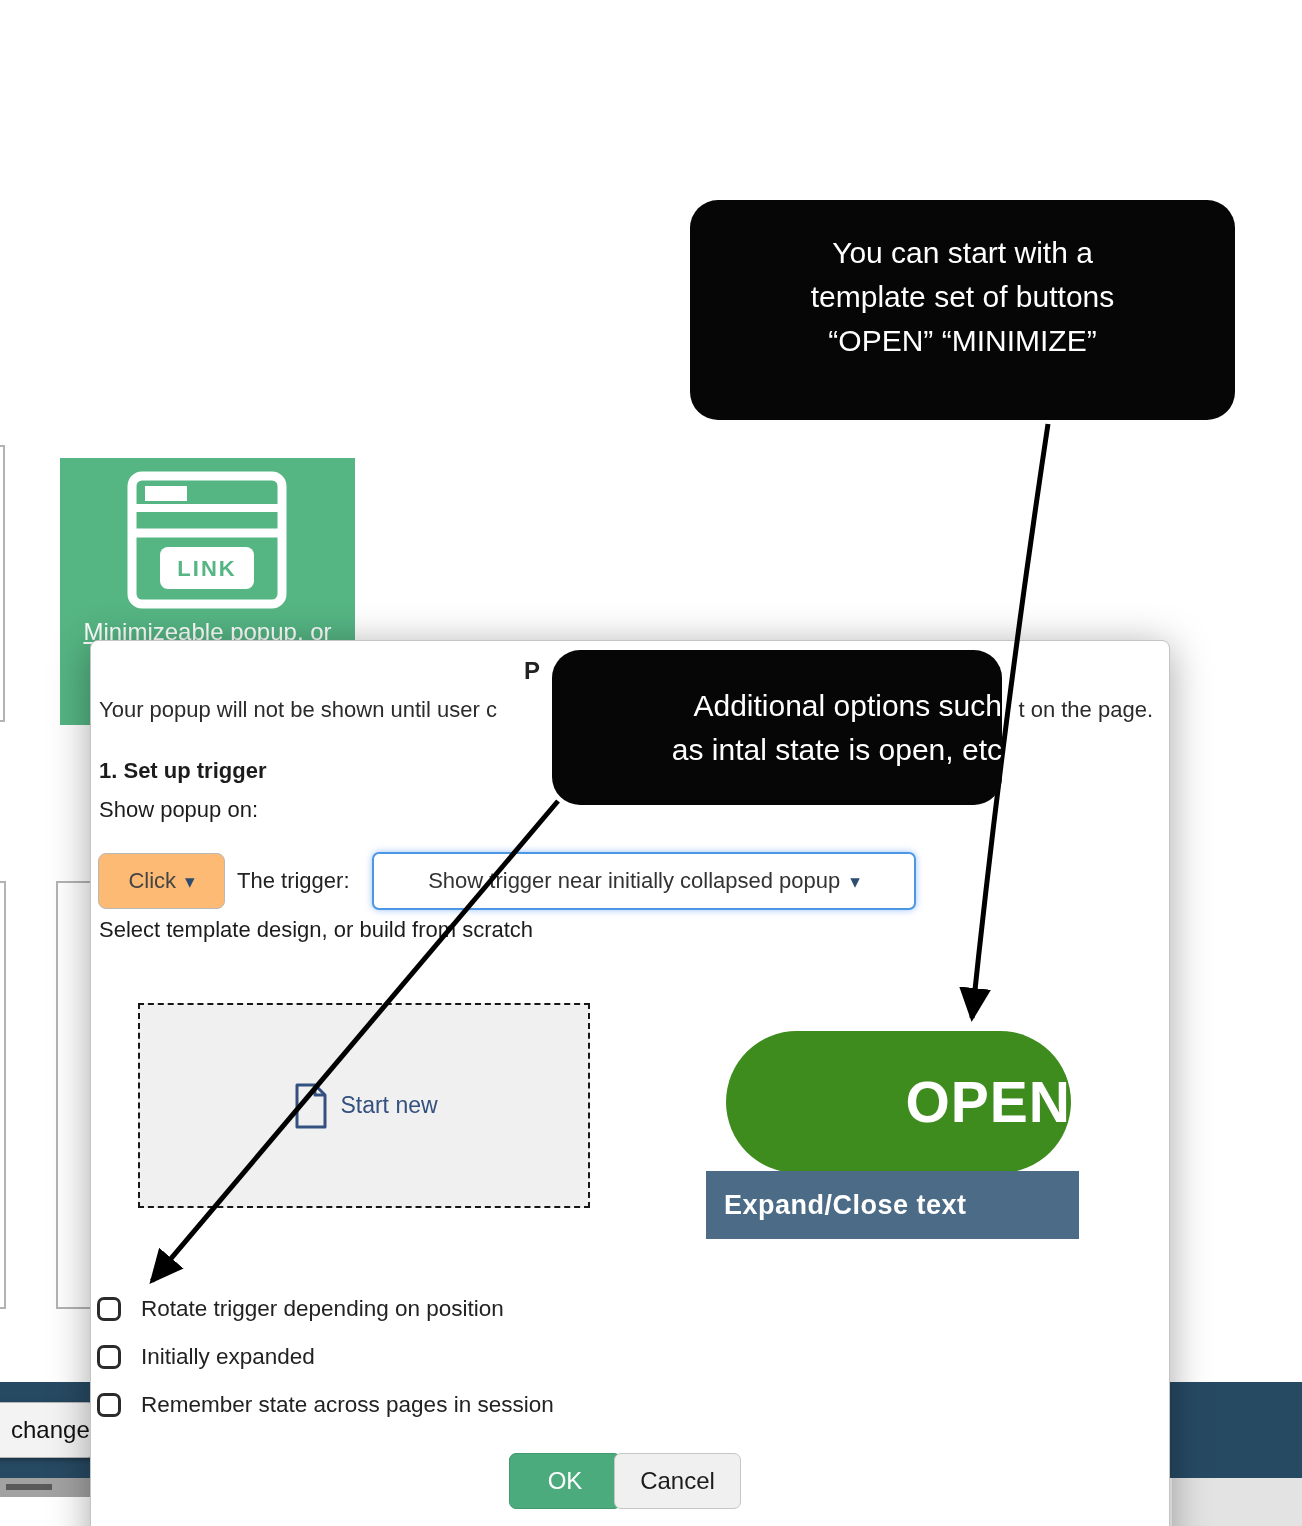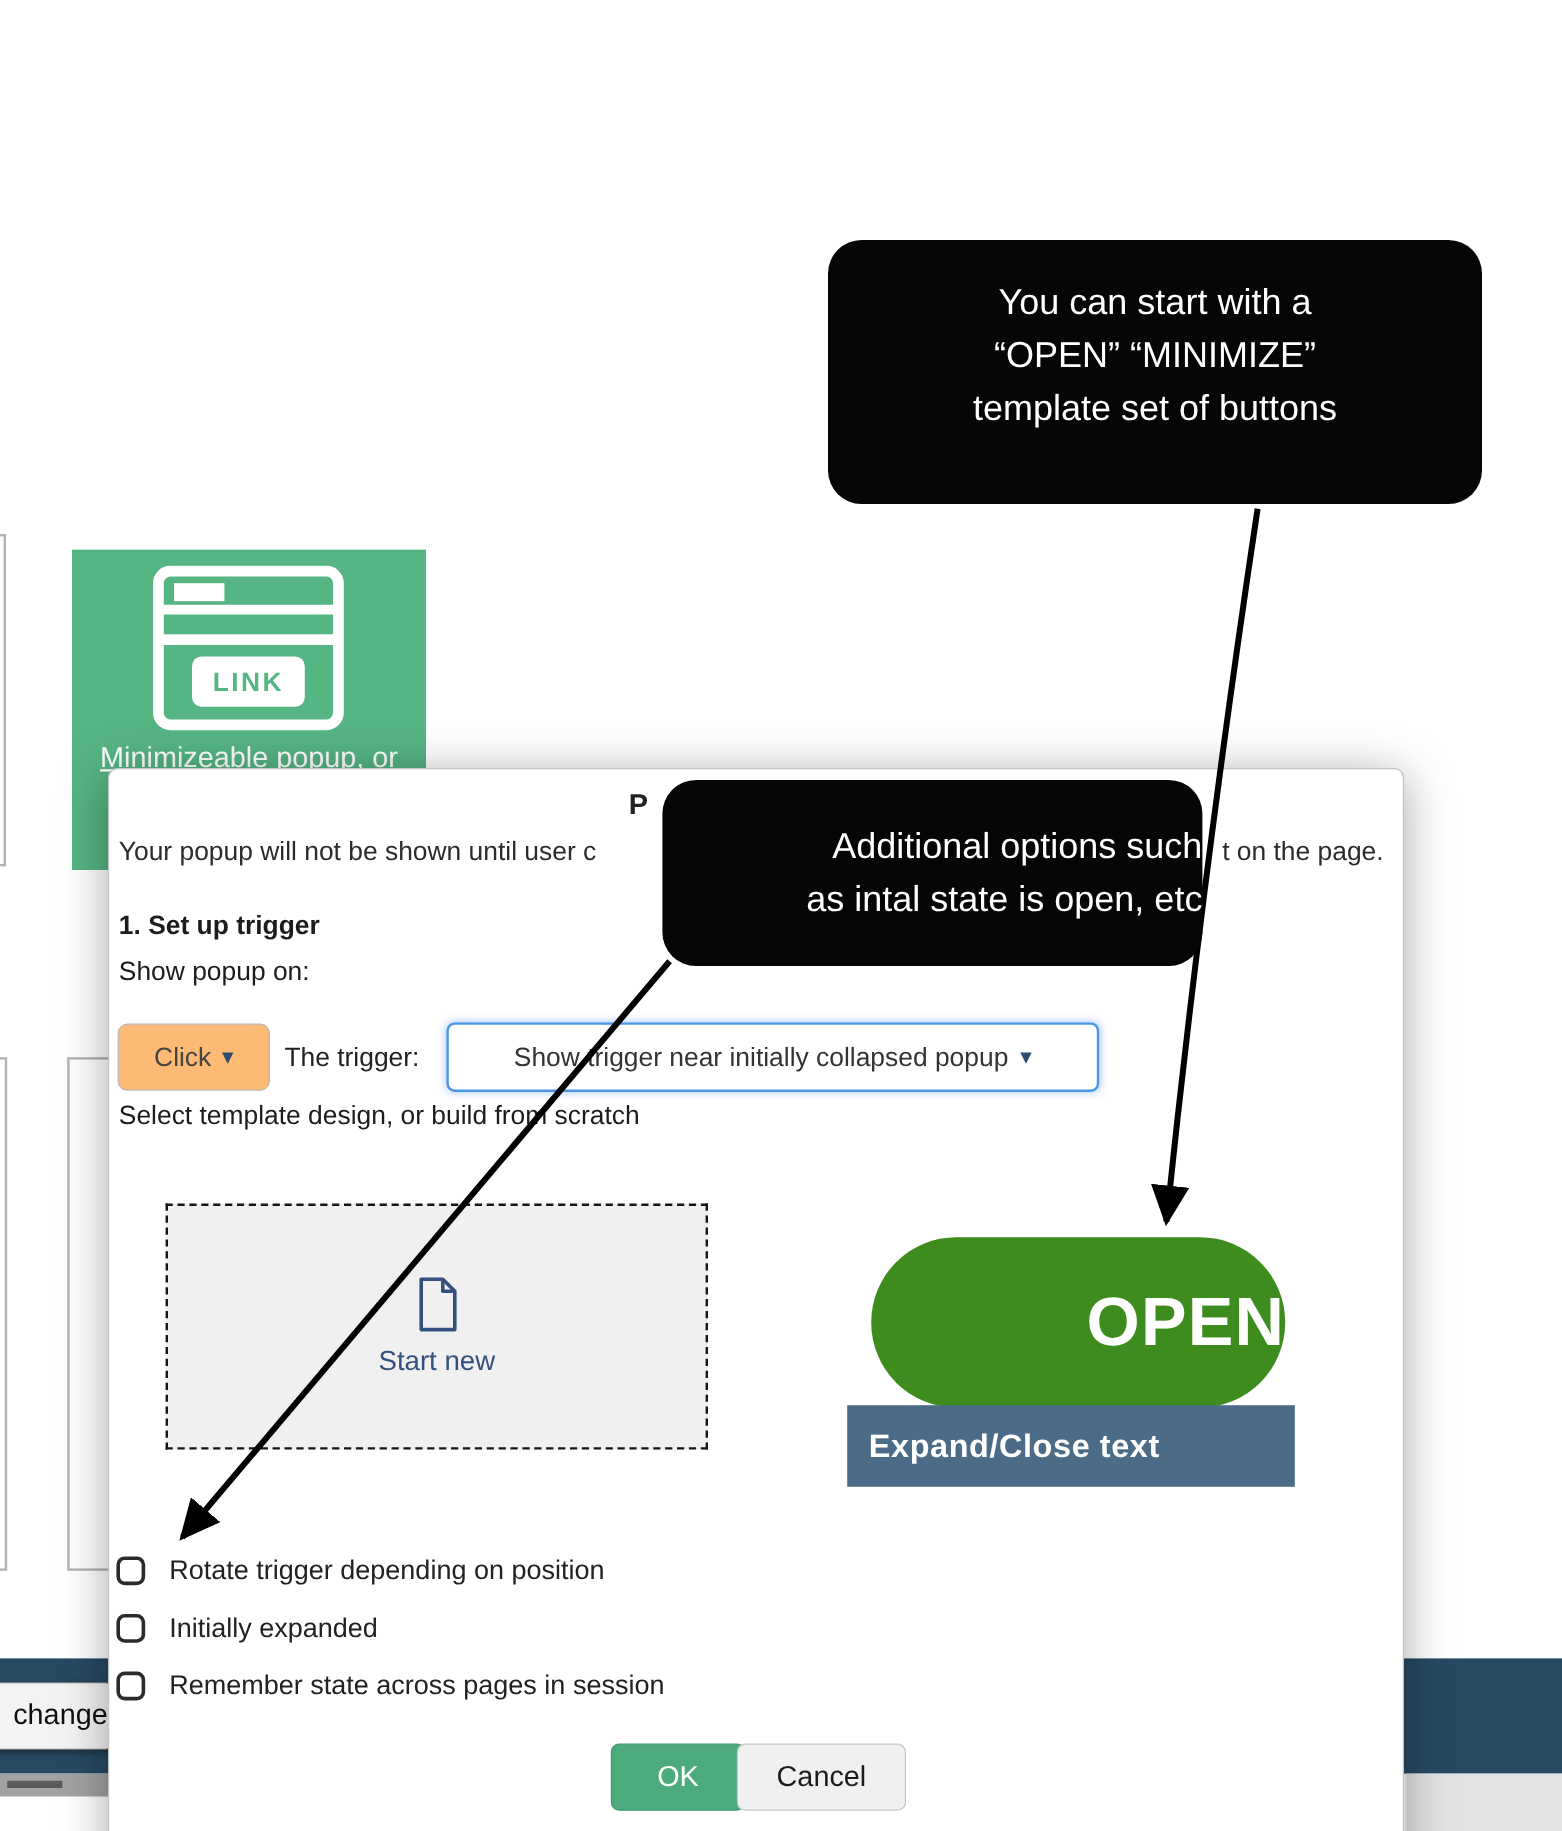--- a/index.html
+++ b/index.html
@@ -42,38 +42,38 @@
                    font-size:22px; color:#222; }
   .sel-trigger { position:absolute; left:281px; top:211px; width:544px; height:58px;
                  background:#fff; border:2px solid #4b97e3; border-radius:7px;
                  box-shadow:0 0 7px rgba(77,144,254,.55);
                  font-size:22px; color:#333; display:flex; align-items:center; justify-content:center; gap:10px; cursor:pointer; }
   .caret { color:#2e4d6e; font-size:19px; line-height:1; }
   .m-hint { position:absolute; left:8px; top:276px; font-size:22px; color:#1c1c1c; }
 
   .start-box { position:absolute; left:47px; top:362px; width:452px; height:205px;
                background:#f0f0f0; border:2px dashed #161616; cursor:pointer;
-               display:flex; flex-direction:column; align-items:center; justify-content:center; gap:10px; }
+               display:flex; flex-direction:row; align-items:center; justify-content:center; gap:10px; }
   .start-label { color:#33507e; font-size:23px; }
 
   .open-pill { position:absolute; left:635px; top:390px; width:345px; height:142px;
                background:#3e8b1e; border-radius:72px; display:flex; align-items:center; justify-content:flex-end;
                color:#fff; font-size:57px; font-weight:bold; letter-spacing:1px; cursor:pointer; }
   .slate-bar { position:absolute; left:615px; top:530px; width:373px; height:68px;
                background:#4b6b87; color:#fff; font-size:27px; font-weight:bold; letter-spacing:.5px;
                display:flex; align-items:center; padding-left:18px; }
 
   .cb-row { position:absolute; left:6px; height:30px; display:flex; align-items:center; gap:20px;text-align:center; }
   .cb-box { width:24px; height:24px; border:3px solid #2b2b2b; border-radius:7px; background:#fff; cursor:pointer; flex:0 0 auto; }
   .cb-label { font-size:22.5px; color:#222; white-space:nowrap; }
 
   .ok-btn { position:absolute; left:418px; top:812px; width:112px; height:56px;
             background:#4cab7d; border:1px solid #3f9a6e; border-radius:7px;
             color:#fff; font-size:24px; display:flex; align-items:center; justify-content:center; cursor:pointer; }
-  .cancel-btn { position:absolute; left:523px; top:812px; width:141px; height:56px;
+  .cancel-btn { position:absolute; left:523px; top:812px; width:127px; height:56px;
                 background:#f0f0f0; border:1px solid #c6c6c6; border-radius:7px;
                 color:#1c1c1c; font-size:24px; display:flex; align-items:center; justify-content:center; cursor:pointer; }
 
   
   .arrows { position:absolute; left:0; top:0; width:1302px; height:1526px; pointer-events:none; }
   .callout { position:absolute; background:#060606; border-radius:28px; color:#fff;
              display:flex; flex-direction:column; align-items:center; justify-content:center;
              text-align:center; font-size:30px; line-height:44px; }
   .callout-top { left:690px; top:200px; width:545px; height:220px; padding-bottom:26px; }
   .callout-mid { left:552px; top:650px; width:450px; height:155px;align-items:flex-end; }
@@ -168,21 +168,21 @@
       <marker id="ah" markerUnits="userSpaceOnUse" markerWidth="36" markerHeight="32" refX="30" refY="16" orient="auto">
         <path d="M0,0 L34,16 L0,32 z" fill="#000"></path>
       </marker>
     </defs>
     <path d="M1048,424 Q1002,730 972,1018" fill="none" stroke="#000" stroke-width="5" marker-end="url(#ah)"></path>
     <path d="M558,801 L152,1281" fill="none" stroke="#000" stroke-width="5" marker-end="url(#ah)"></path>
   </svg>
 
   <div class="callout callout-top">
     <div>You can start with a</div>
+    <div>template set of buttons</div>
     <div>“OPEN” “MINIMIZE”</div>
-    <div>template set of buttons</div>
   </div>
   <div class="callout callout-mid">
     <div>Additional options such</div>
     <div>as intal state is open, etc</div>
   </div>
 
 </div>
 
 </body></html>

